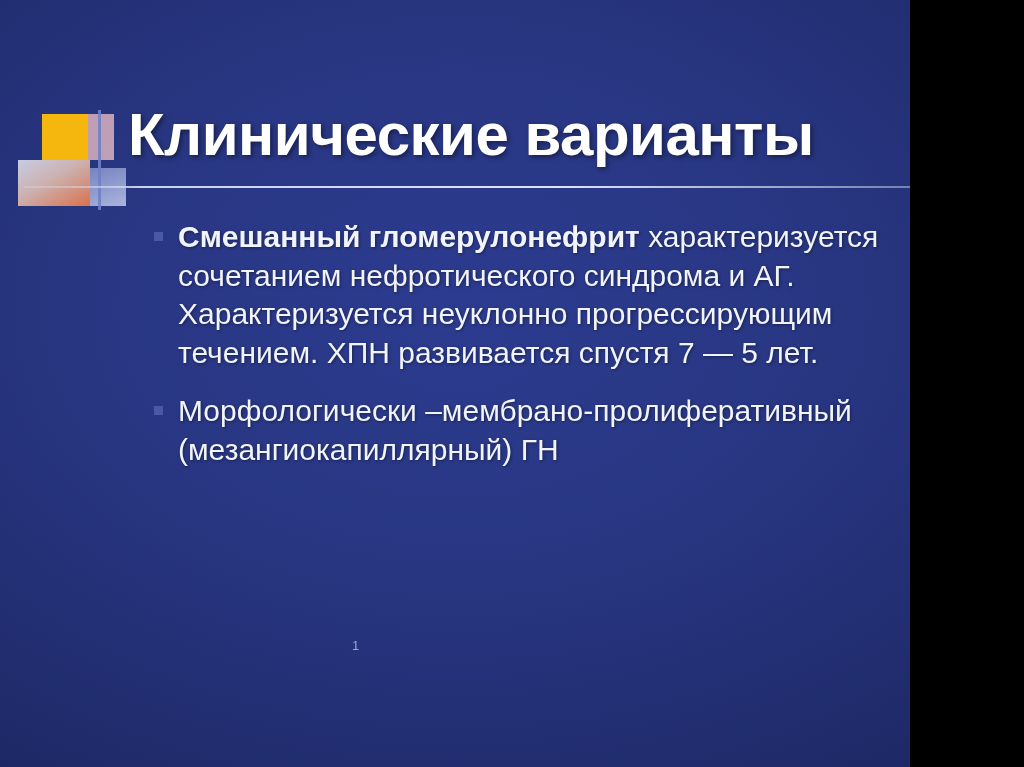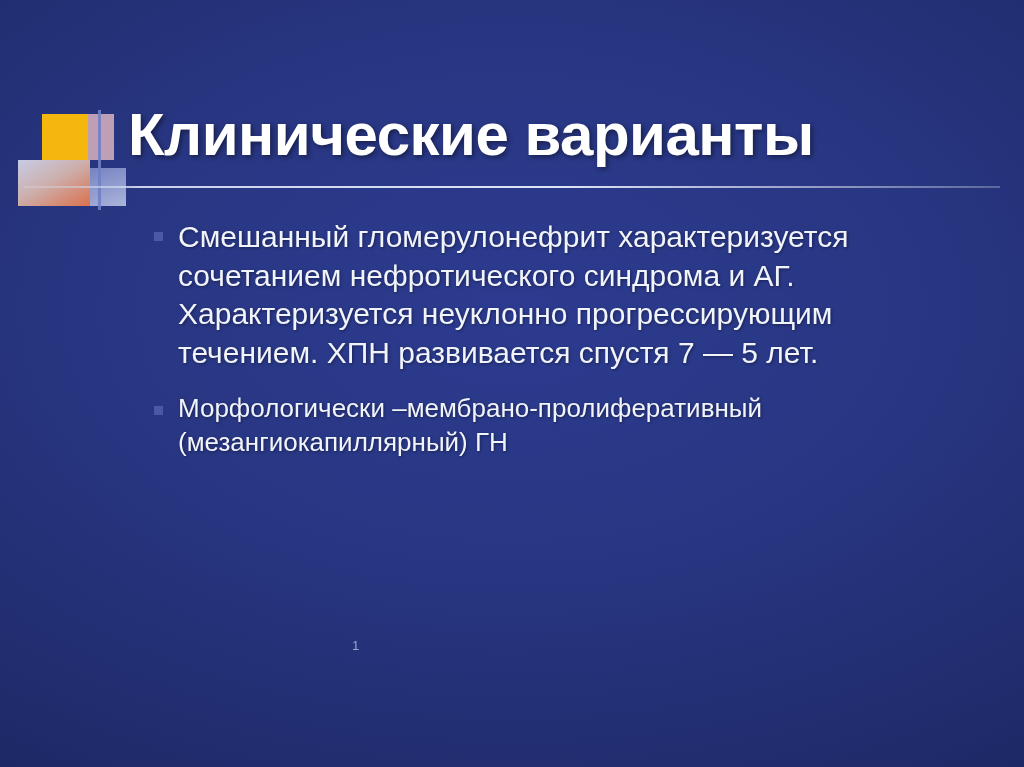--- a/index.html
+++ b/index.html
@@ -8,21 +8,21 @@
     background: #000;
   }
   body {
     width: 1024px;
     height: 767px;
     overflow: hidden;
     font-family: "Liberation Sans", sans-serif;
   }
   .slide {
     position: relative;
-    width: 1024px;
+    width: 910px;
     height: 767px;
     background: radial-gradient(ellipse 120% 100% at 50% 40%, #2c3b8f 0%, #283682 35%, #1e2a68 70%, #161f50 100%);
     overflow: hidden;
   }
 
   
   .logo {
     position: absolute;
     left: 18px;
     top: 110px;
@@ -118,24 +118,24 @@
     height: 9px;
     background: #5566b0;
     opacity: .75;
   }
   .para {
     font-size: 30px;
     line-height: 1.285;
     text-shadow: 1px 1px 3px rgba(0,0,0,.4);
   }
   .para .lead {
-    font-weight: normal;
+    font-weight: bold;
   }
   .para2 {
-    font-size: 26px;
+    font-size: 30px;
     line-height: 1.285;
     text-shadow: 1px 1px 3px rgba(0,0,0,.4);
     margin-top: 20px;
   }
 
   .page-num {
     position: absolute;
     left: 352px;
     top: 638px;
     font-size: 13px;

